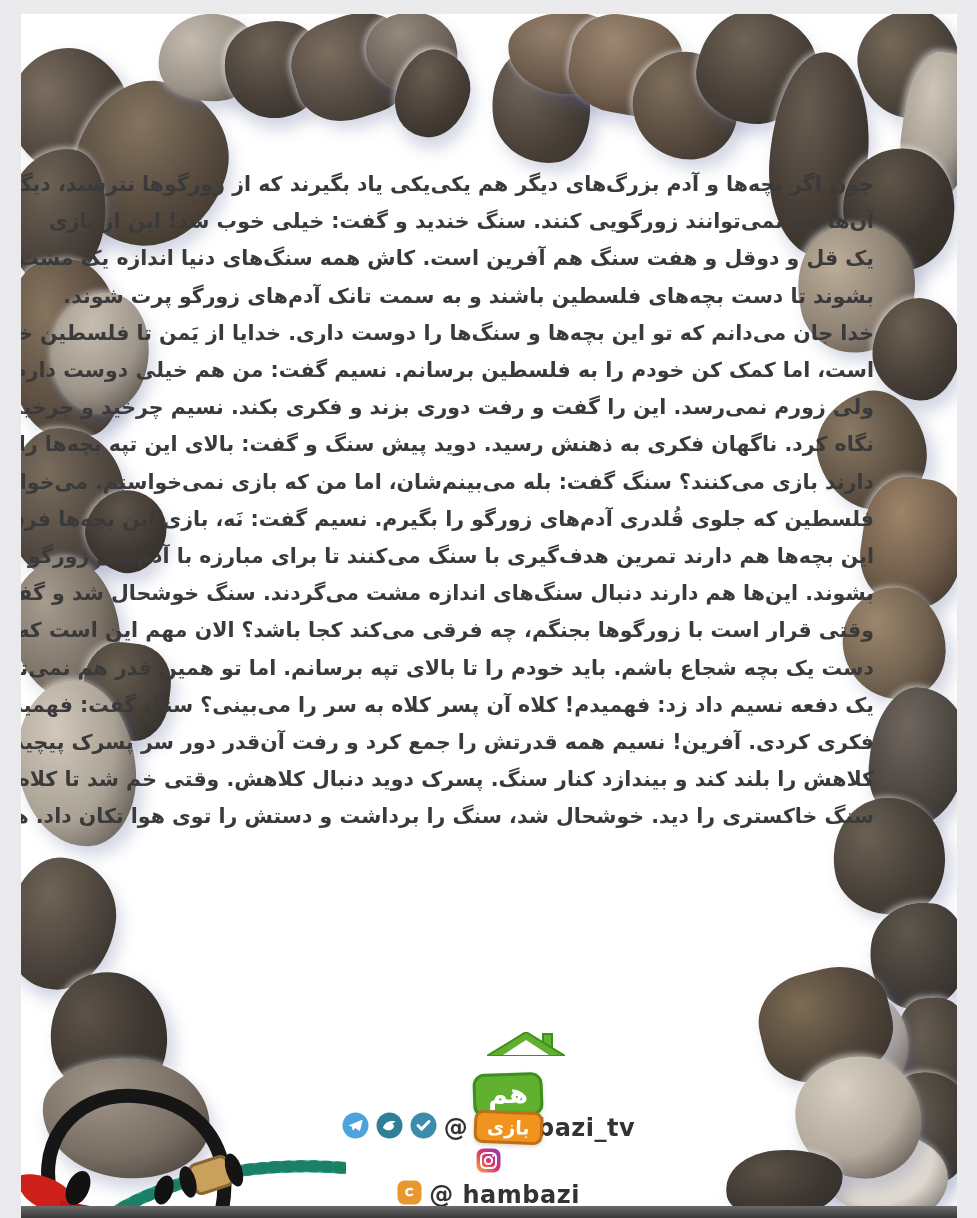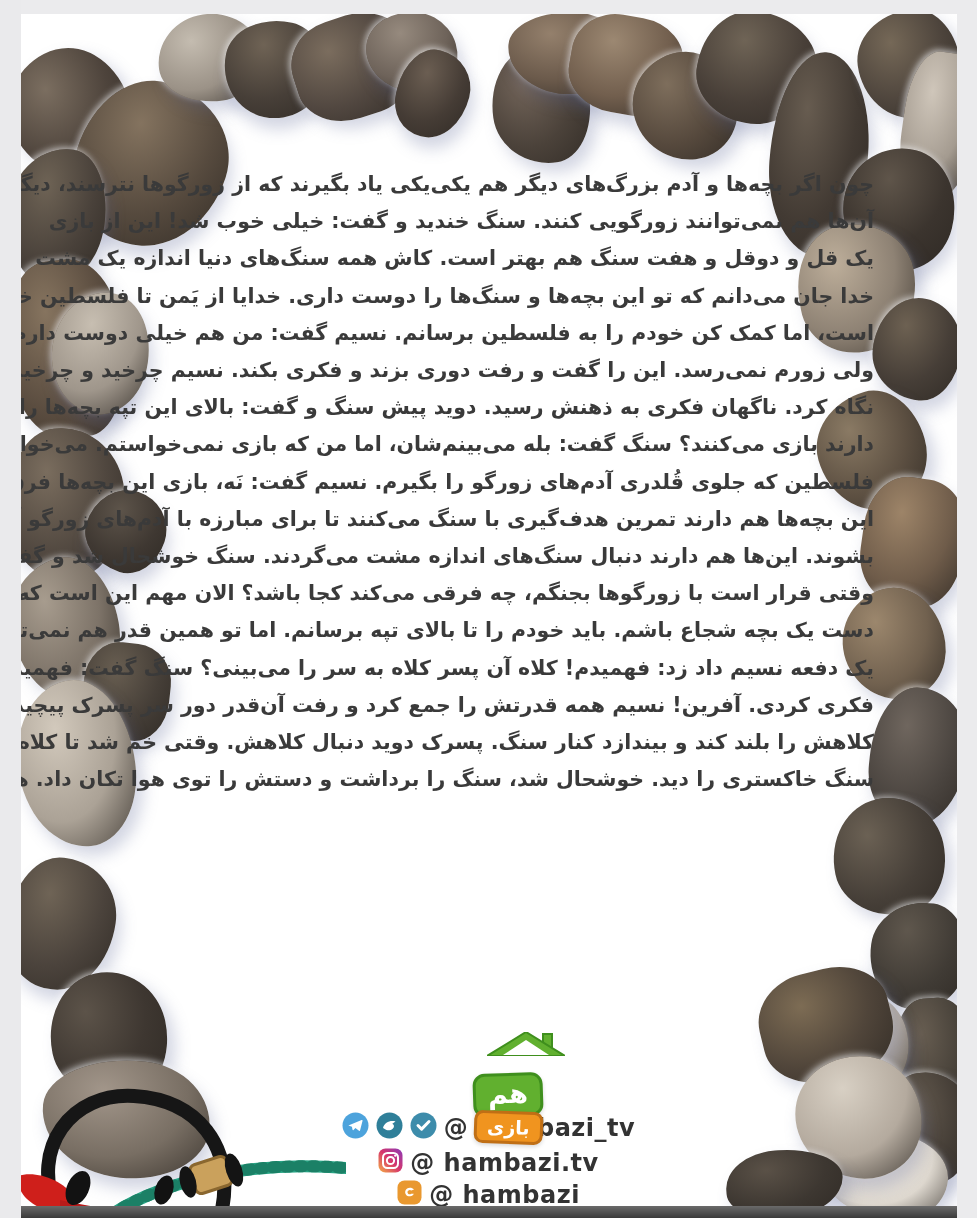--- a/index.html
+++ b/index.html
@@ -99,21 +99,22 @@
       <div class="pebble" style="left: 50px; top: 972px; width: 117px; height: 127px; transform: rotate(-12deg); border-radius: 50% 50% 42% 58% / 55% 48% 52% 45%; background: radial-gradient(at 35% 28%, rgb(92, 83, 73) 0%, rgb(62, 55, 49) 55%, rgb(44, 39, 34) 110%);"></div>
       <div class="pebble" style="left: 42px; top: 1060px; width: 168px; height: 118px; transform: rotate(6deg); border-radius: 58% 42% 50% 50% / 45% 52% 48% 55%; background: radial-gradient(at 35% 28%, rgb(162, 150, 138) 0%, rgb(120, 110, 99) 55%, rgb(44, 39, 34) 110%);"></div>
       <div class="pebble" style="left: 760px; top: 970px; width: 132px; height: 110px; transform: rotate(-14deg); border-radius: 40% 42% 38% 44% / 42% 40% 44%; background: radial-gradient(at 35% 28%, rgb(125, 108, 84) 0%, rgb(80, 69, 58) 55%, rgb(44, 39, 34) 110%);"></div>
       <div class="pebble" style="left: 795px; top: 1056px; width: 127px; height: 122px; transform: rotate(6deg); border-radius: 52% 48% 45% 55% / 48% 55% 45% 52%; background: radial-gradient(at 35% 28%, rgb(216, 208, 196) 0%, rgb(180, 170, 158) 55%, rgb(44, 39, 34) 110%);"></div>
       <div class="pebble" style="left: 726px; top: 1150px; width: 117px; height: 68px; transform: rotate(-4deg); border-radius: 45% 55% 52% 48% / 55% 45% 58% 42%; background: radial-gradient(at 35% 28%, rgb(90, 81, 71) 0%, rgb(61, 55, 49) 55%, rgb(44, 39, 34) 110%);"></div>
     </div>
 
   <div class="story">
     <div class="story-line">چون اگر بچه‌ها و آدم بزرگ‌های دیگر هم یکی‌یکی یاد بگیرند که از زورگوها نترسند، دیگر</div>
     <div class="story-line">آن‌ها هم نمی‌توانند زورگویی کنند. سنگ خندید و گفت: خیلی خوب شد! این از بازی</div>
-    <div class="story-line">یک قل و دوقل و هفت سنگ هم بهتر است. کاش همه سنگ‌های دنیا اندازه یک مشت</div>
+    <div class="story-line">یک قل و دوقل و هفت سنگ هم آفرین است. کاش همه سنگ‌های دنیا اندازه یک مشت</div>
+    <div class="story-line">بشوند تا دست بچه‌های فلسطین باشند و به سمت تانک آدم‌های زورگو پرت شوند.</div>
     <div class="story-line">خدا جان می‌دانم که تو این بچه‌ها و سنگ‌ها را دوست داری. خدایا از یَمن تا فلسطین خیلی راه</div>
     <div class="story-line">است، اما کمک کن خودم را به فلسطین برسانم. نسیم گفت: من هم خیلی دوست دارم کمکت کنم</div>
     <div class="story-line">ولی زورم نمی‌رسد. این را گفت و رفت دوری بزند و فکری بکند. نسیم چرخید و چرخید، نگاه کرد و</div>
     <div class="story-line">نگاه کرد. ناگهان فکری به ذهنش رسید. دوید پیش سنگ و گفت: بالای این تپه بچه‌ها را می‌بینی که</div>
     <div class="story-line">دارند بازی می‌کنند؟ سنگ گفت: بله می‌بینم‌شان، اما من که بازی نمی‌خواستم. می‌خواستم بروم</div>
     <div class="story-line">فلسطین که جلوی قُلدری آدم‌های زورگو را بگیرم. نسیم گفت: نَه، بازی این بچه‌ها فرق دارد.</div>
     <div class="story-line">این بچه‌ها هم دارند تمرین هدف‌گیری با سنگ می‌کنند تا برای مبارزه با آدم‌های زورگو آمــاده</div>
     <div class="story-line">بشوند. این‌ها هم دارند دنبال سنگ‌های اندازه مشت می‌گردند. سنگ خوشحال شد و گفت:</div>
     <div class="story-line">وقتی قرار است با زورگوها بجنگم، چه فرقی می‌کند کجا باشد؟ الان مهم این است که توی</div>
     <div class="story-line">دست یک بچه شجاع باشم. باید خودم را تا بالای تپه برسانم. اما تو همین قدر هم نمی‌توانی</div>
@@ -166,21 +167,20 @@
               <stop offset="0.5" stop-color="#d6366c"></stop>
               <stop offset="1" stop-color="#8a3ab9"></stop>
           </linearGradient>
         </defs>
         <rect x="0.5" y="0.5" width="24" height="24" rx="7" fill="url(#ig)"></rect>
         <rect x="5" y="5" width="15" height="15" rx="4.5" fill="none" stroke="#ffffff" stroke-width="2"></rect>
         <circle cx="12.5" cy="12.5" r="3.6" fill="none" stroke="#ffffff" stroke-width="2"></circle>
         <circle cx="17.3" cy="7.6" r="1.2" fill="#ffffff"></circle>
       </svg>
     </span>
-    <span class="handle">@  hambazi.tv</span>
   </div>
 
   <div class="social-row" id="social-row-3">
     <span class="icon">
       <svg width="25" height="25" viewBox="0 0 25 25">
         <rect x="0.5" y="0.5" width="24" height="24" rx="7" fill="#e9982f"></rect>
         <path d="M17,9.5 c-2.5-3 -7.5-2.2 -8.6,1.2 c-1,3.2 1.6,6 4.8,5.6 c1.8-0.25 3-1.2 3.6-2.6 l-2.5,0 c-1.6,1.3-3.8,0.4-3.8-1.5 c0-1.9 2.3-3 3.9-1.7 z" fill="#ffffff"></path>
       </svg>
     </span>
     <span class="handle">@  hambazi</span>

